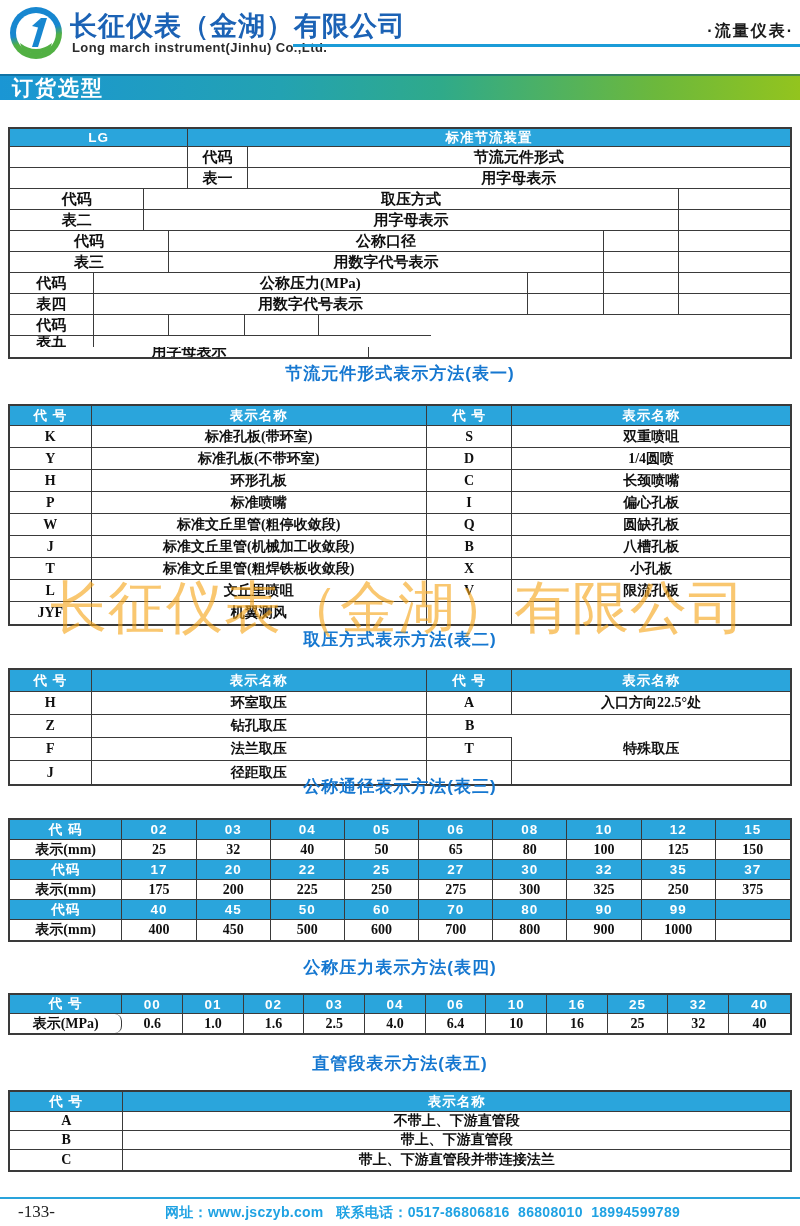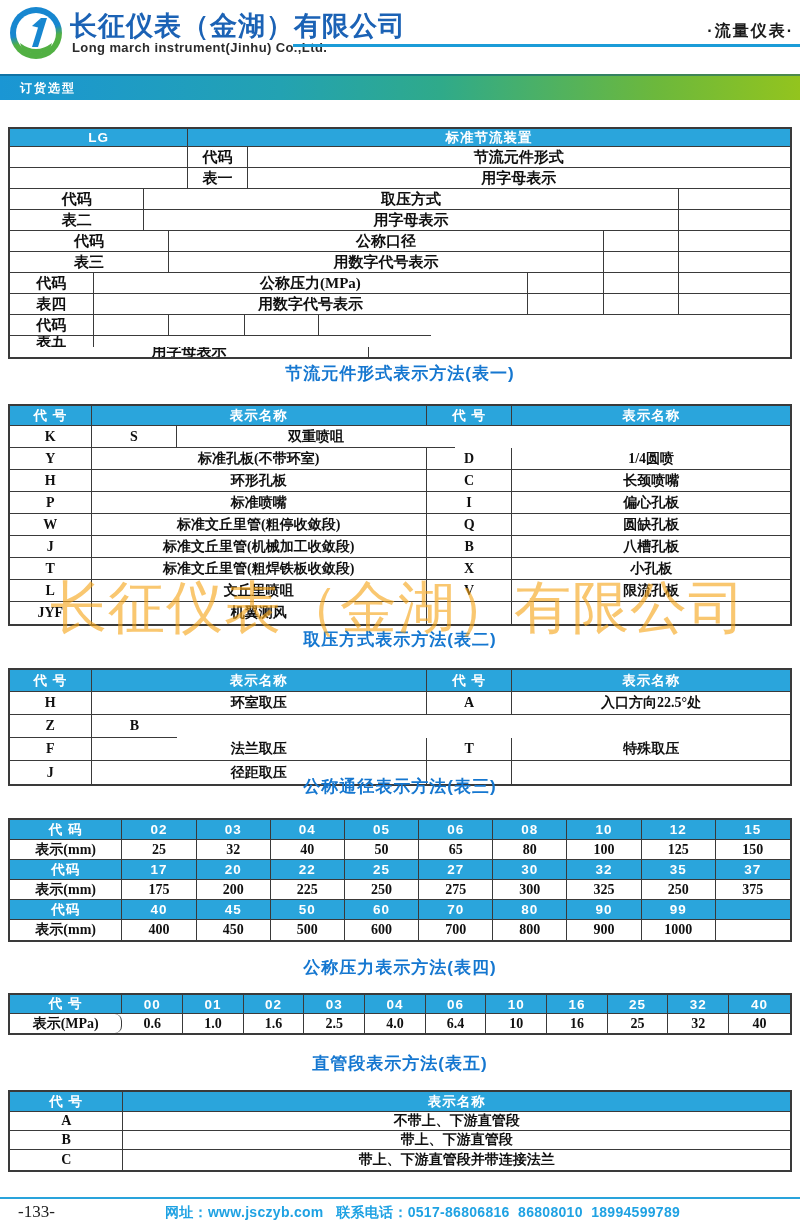--- a/index.html
+++ b/index.html
@@ -13,22 +13,22 @@
   .company-en{position:absolute;left:72px;top:40px;font-size:13px;font-weight:bold;
               color:#2b2b2b;letter-spacing:0.4px;white-space:nowrap;}
   .category-tag{position:absolute;right:6px;top:21px;font-size:16px;font-weight:bold;
                 color:#1a1a1a;letter-spacing:2px;}
   .header-line{position:absolute;left:293px;top:44px;width:507px;height:3px;background:#1b9cd8;}
 
   
   .section-bar{position:absolute;left:0;top:74px;width:800px;height:26px;
      background:linear-gradient(90deg,#1a96d4 0%,#23a2b2 35%,#2faa8a 55%,#6cb83c 82%,#93c41e 100%);
      border-top:2px solid rgba(8,80,120,.5);box-sizing:border-box;}
-  .section-bar span{display:block;color:#fff;font-size:12px;font-weight:bold;
-     padding-left:20px;line-height:24px;letter-spacing:2px;}
+  .section-bar span{display:block;color:#fff;font-size:21px;font-weight:bold;
+     padding-left:12px;line-height:24px;letter-spacing:2px;}
 
   
   .sec-heading{position:absolute;left:0;width:800px;text-align:center;
      color:#1577d0;font-size:17px;font-weight:bold;letter-spacing:1px;}
 
   
   .dtable{position:absolute;border:2px solid #3a3a3a;background:#fff;box-sizing:border-box;}
   .trow{display:flex;width:100%;}
   .tcell{box-sizing:border-box;display:flex;align-items:center;justify-content:center;
      border-right:1px solid #3a3a3a;border-bottom:1px solid #3a3a3a;
@@ -152,20 +152,21 @@
   <div class="sec-heading" style="top:362px;">节流元件形式表示方法(表一)</div>
   <div class="dtable" style="left:8px;top:404px;width:784px;">
       <div class="trow" style="height: 20px;">
         <div class="tcell head" style="width: 10.46%;">代  号</div>
         <div class="tcell head" style="width: 42.98%;">表示名称</div>
         <div class="tcell head" style="width: 10.97%;">代  号</div>
         <div class="tcell head" style="width: 35.59%;">表示名称</div>
       </div>
       <div class="trow" style="height: 22px;">
         <div class="tcell body" style="width: 10.46%;">K</div>
+        <div class="tcell body" style="width: 42.98%;">标准孔板(带环室)</div>
         <div class="tcell body" style="width: 10.97%;">S</div>
         <div class="tcell body" style="width: 35.59%;">双重喷咀</div>
       </div>
       <div class="trow" style="height: 22px;">
         <div class="tcell body" style="width: 10.46%;">Y</div>
         <div class="tcell body" style="width: 42.98%;">标准孔板(不带环室)</div>
         <div class="tcell body" style="width: 10.97%;">D</div>
         <div class="tcell body" style="width: 35.59%;">1/4圆喷</div>
       </div>
       <div class="trow" style="height: 22px;">
@@ -221,20 +222,21 @@
         <div class="tcell head" style="width: 35.59%;">表示名称</div>
       </div>
       <div class="trow" style="height: 23px;">
         <div class="tcell body" style="width: 10.46%;">H</div>
         <div class="tcell body" style="width: 42.98%;">环室取压</div>
         <div class="tcell body" style="width: 10.97%;">A</div>
         <div class="tcell body" style="width: 35.59%;">入口方向22.5°处</div>
       </div>
       <div class="trow" style="height: 23px;">
         <div class="tcell body" style="width: 10.46%;">Z</div>
+        <div class="tcell body" style="width: 42.98%;">钻孔取压</div>
         <div class="tcell body" style="width: 10.97%;">B</div>
       </div>
       <div class="trow" style="height: 23px;">
         <div class="tcell body" style="width: 10.46%;">F</div>
         <div class="tcell body" style="width: 42.98%;">法兰取压</div>
         <div class="tcell body" style="width: 10.97%;">T</div>
         <div class="tcell body" style="width: 35.59%;">特殊取压</div>
       </div>
       <div class="trow" style="height: 23px;">
         <div class="tcell body" style="width: 10.46%;">J</div>

